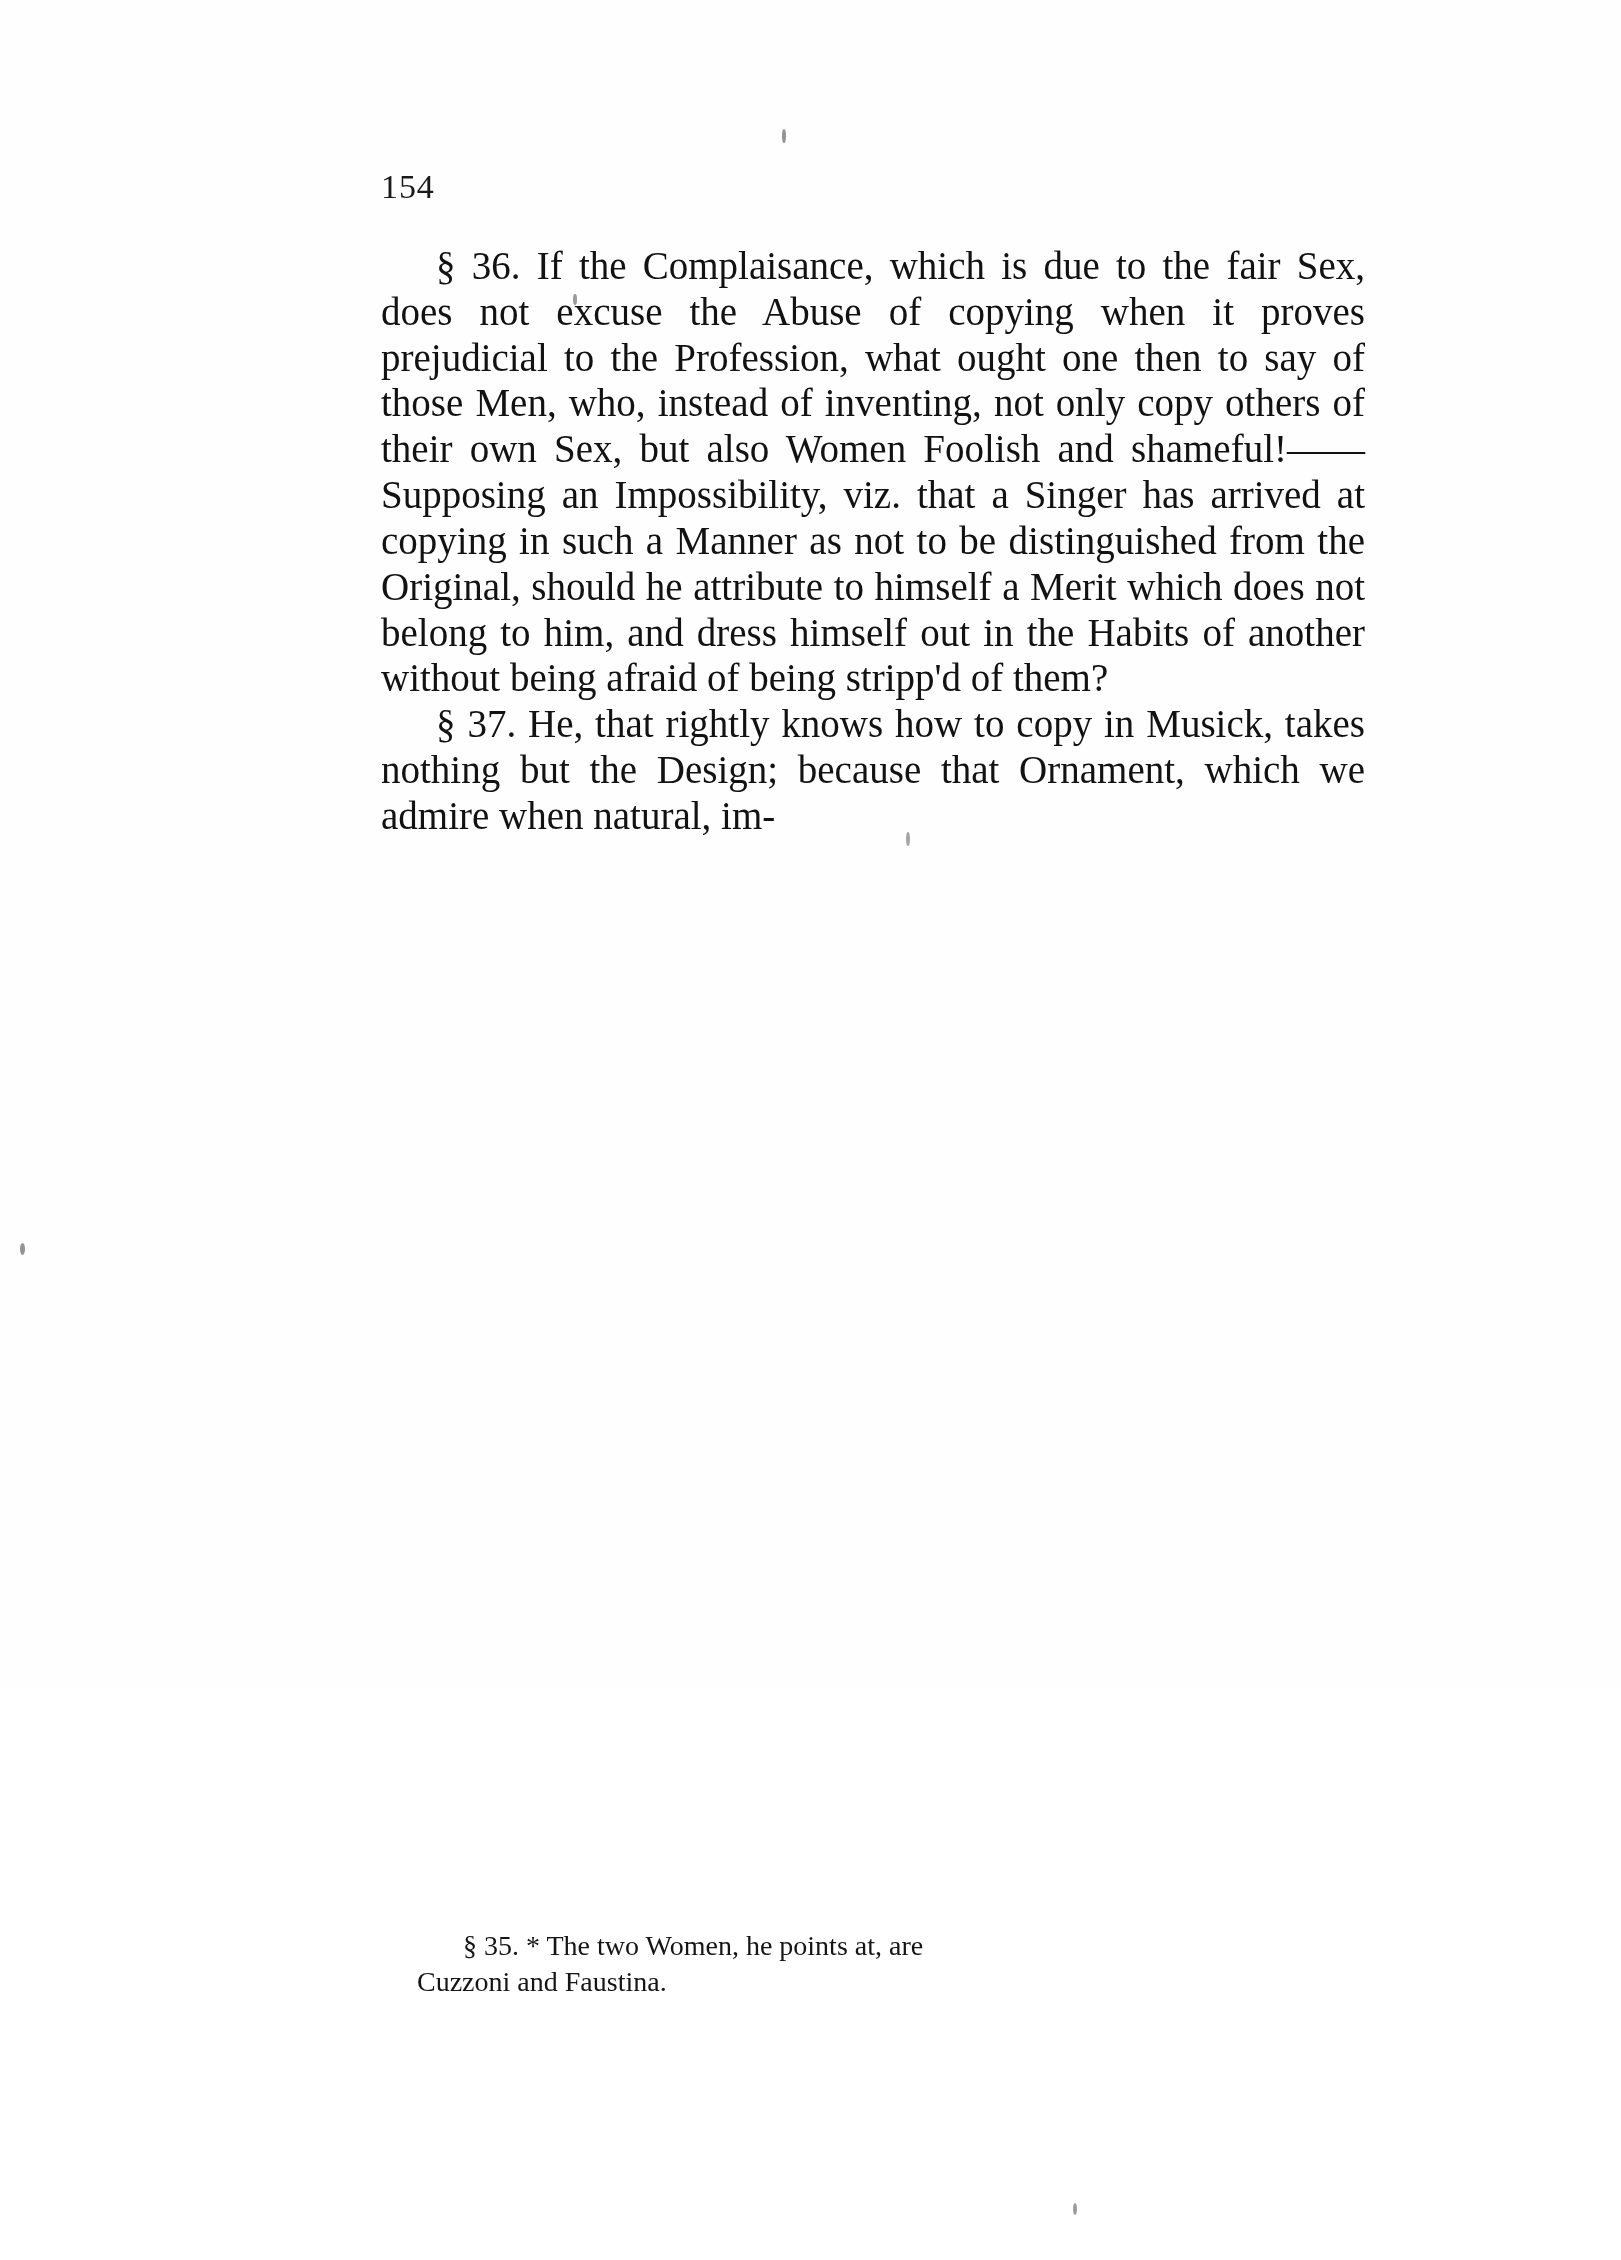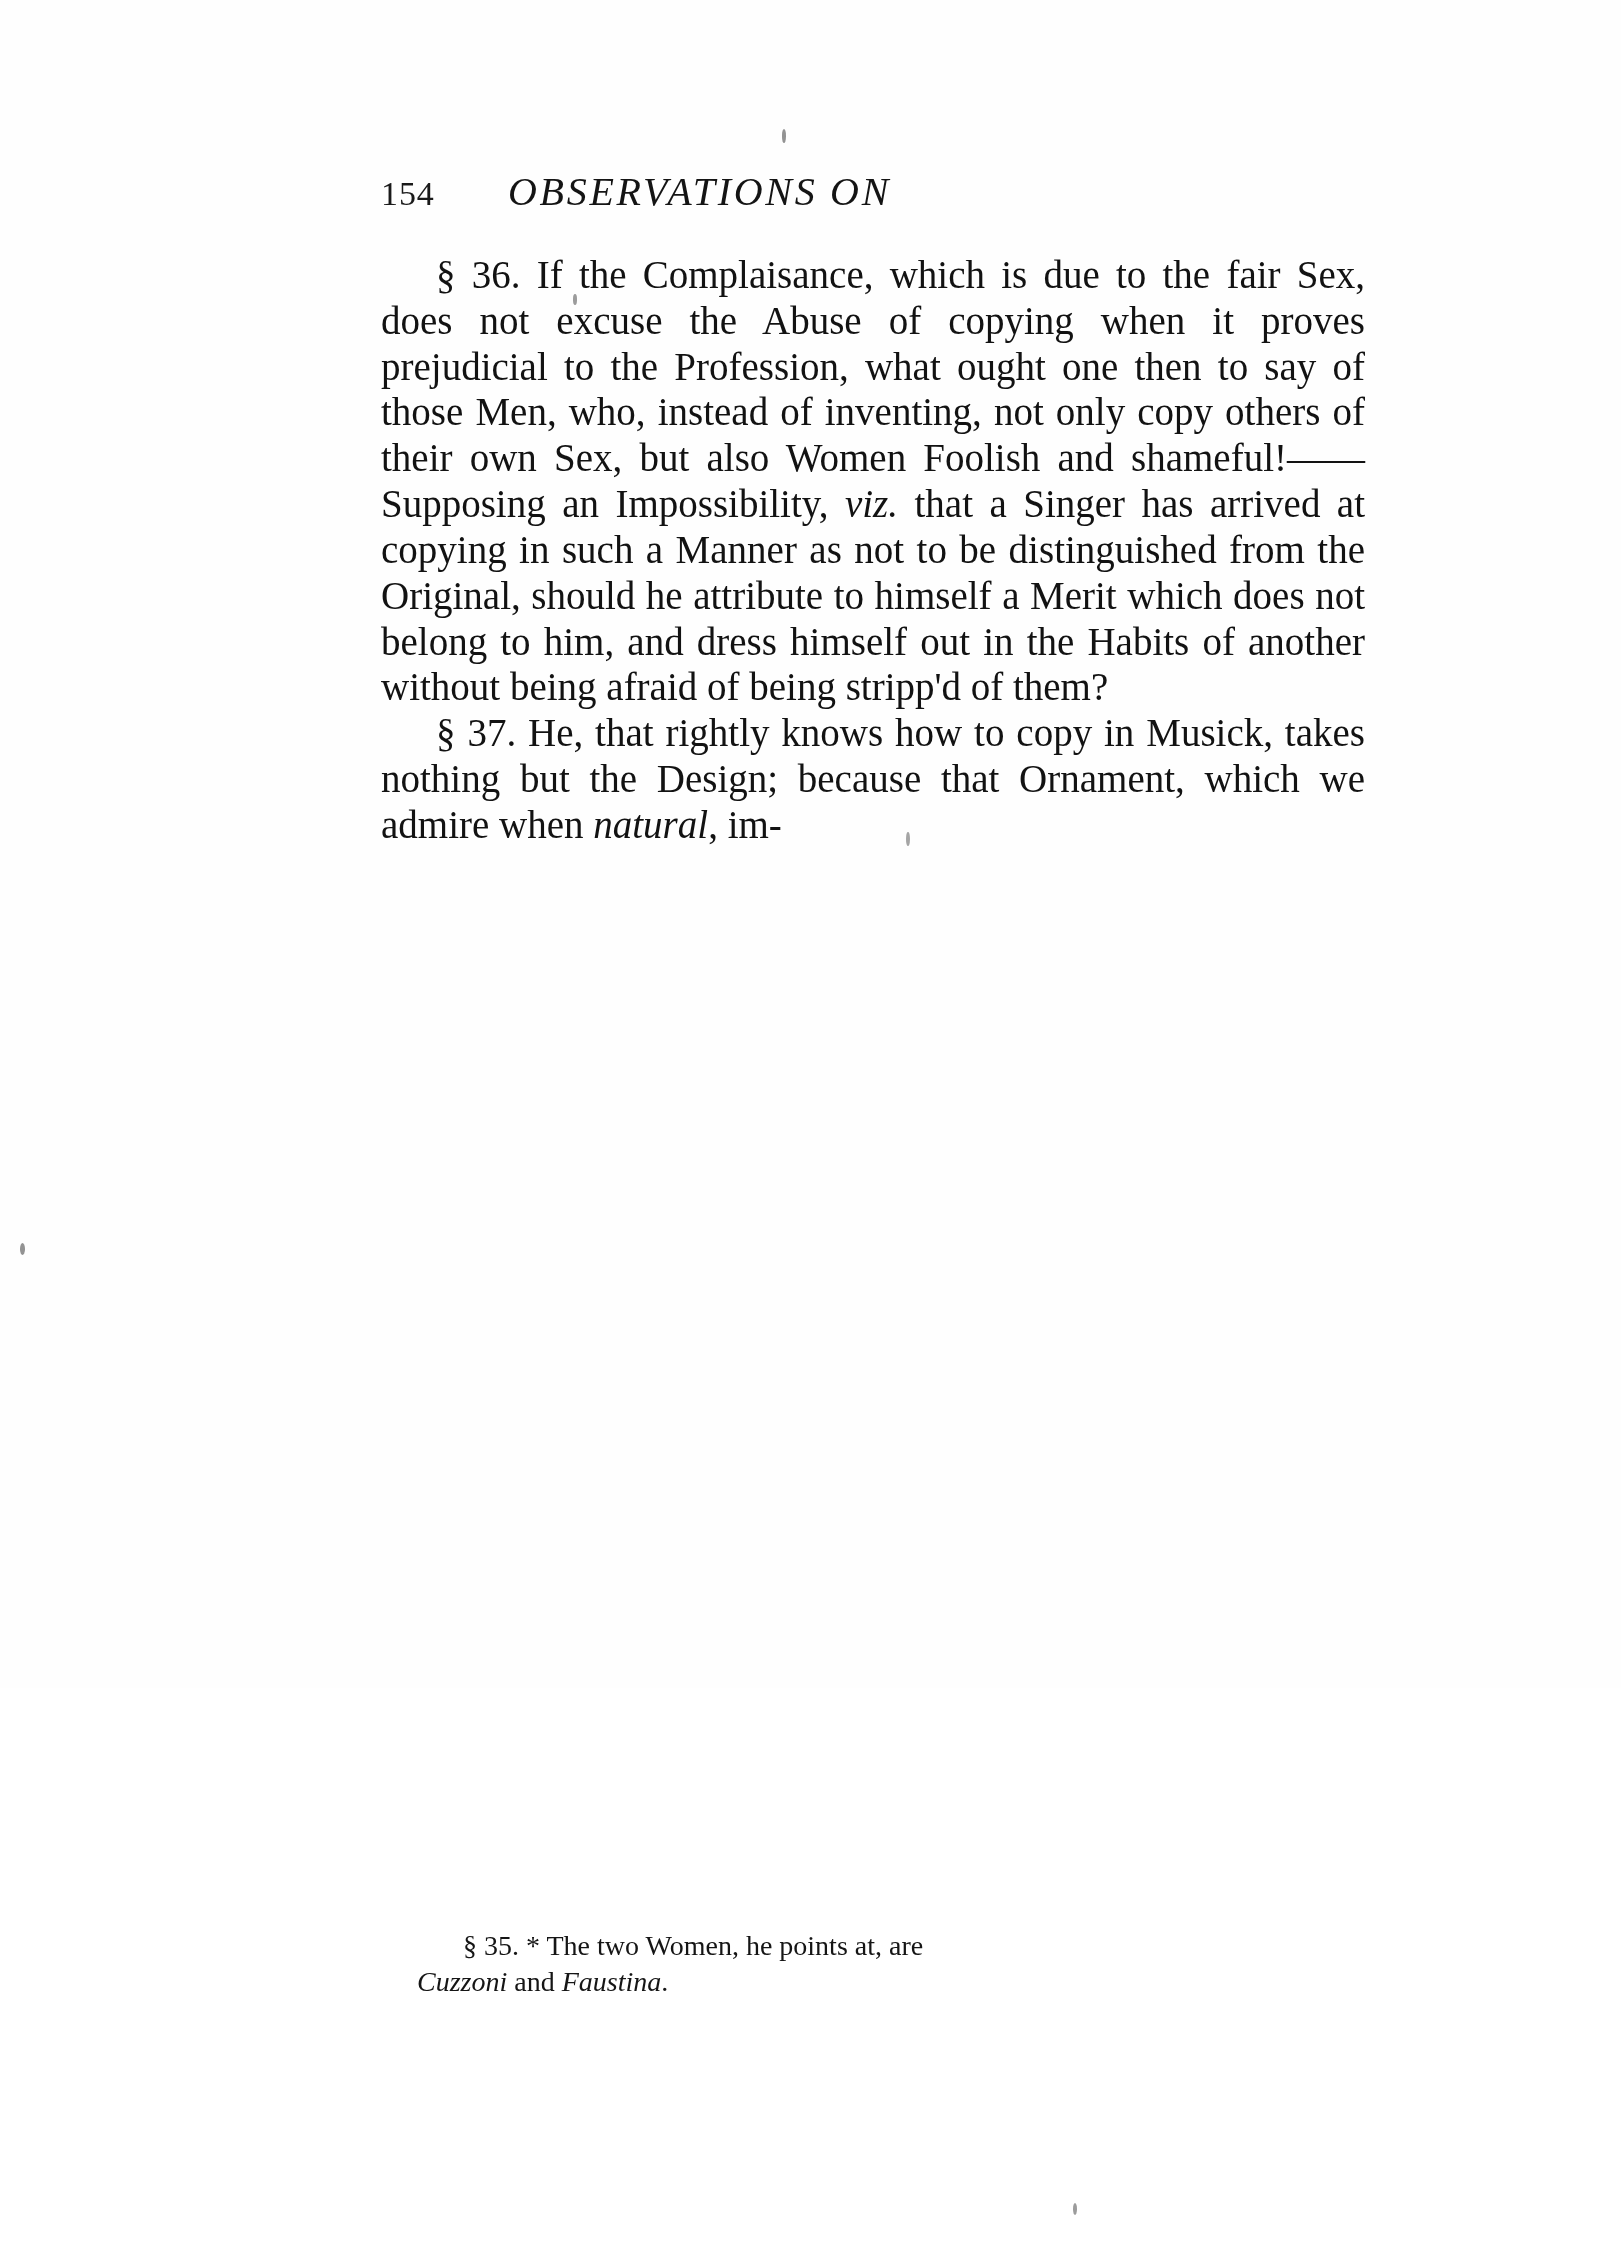--- a/index.html
+++ b/index.html
@@ -55,21 +55,20 @@
     text-justify: inter-word;
     color: #121212;
   }
   .body-text p {
     margin: 0;
   }
   .para-indent {
     text-indent: 55px;
   }
   .ital {
-    font-style: italic;
   }
   .footnote-wrap {
     position: absolute;
     left: 383px;
     top: 1928px;
     width: 989px;
     font-size: 28px;
     line-height: 1.28;
     color: #151515;
     margin-left: 34px;
@@ -100,21 +99,20 @@
   <div class="speck sp1"></div>
   <div class="speck sp2"></div>
   <div class="speck sp3"></div>
   <div class="speck sp4"></div>
   <div class="speck sp5"></div>
 
   <div class="page-inner">
 
     <div class="header-line">
       <span class="folio">154</span>
-      <span class="running-title">OBSERVATIONS ON</span>
     </div>
 
     <div class="body-text">
 
 
       <p class="para-indent"><span>§ 36. If the Complaisance, which is due to the fair Sex, does not excuse the Abuse of copying when it proves prejudicial to the Profession, what ought one then to say of those Men, who, instead of inventing, not only copy others of their own Sex, but also Women    Foolish and shameful!—— Supposing an Impossibility, </span><span class="ital">viz.</span><span> that a Singer has arrived at copying in such a Manner as not to be distinguished from the Original, should he attribute to himself a Merit which does not belong to him, and dress himself out in the Habits of another without being afraid of being stripp'd of them?</span></p>
 
       <p class="para-indent"><span>§ 37. He, that rightly knows how to copy in Musick, takes nothing but the Design; because that Ornament, which we admire when </span><span class="ital">natural</span><span>, im-</span></p>
 
     </div>

